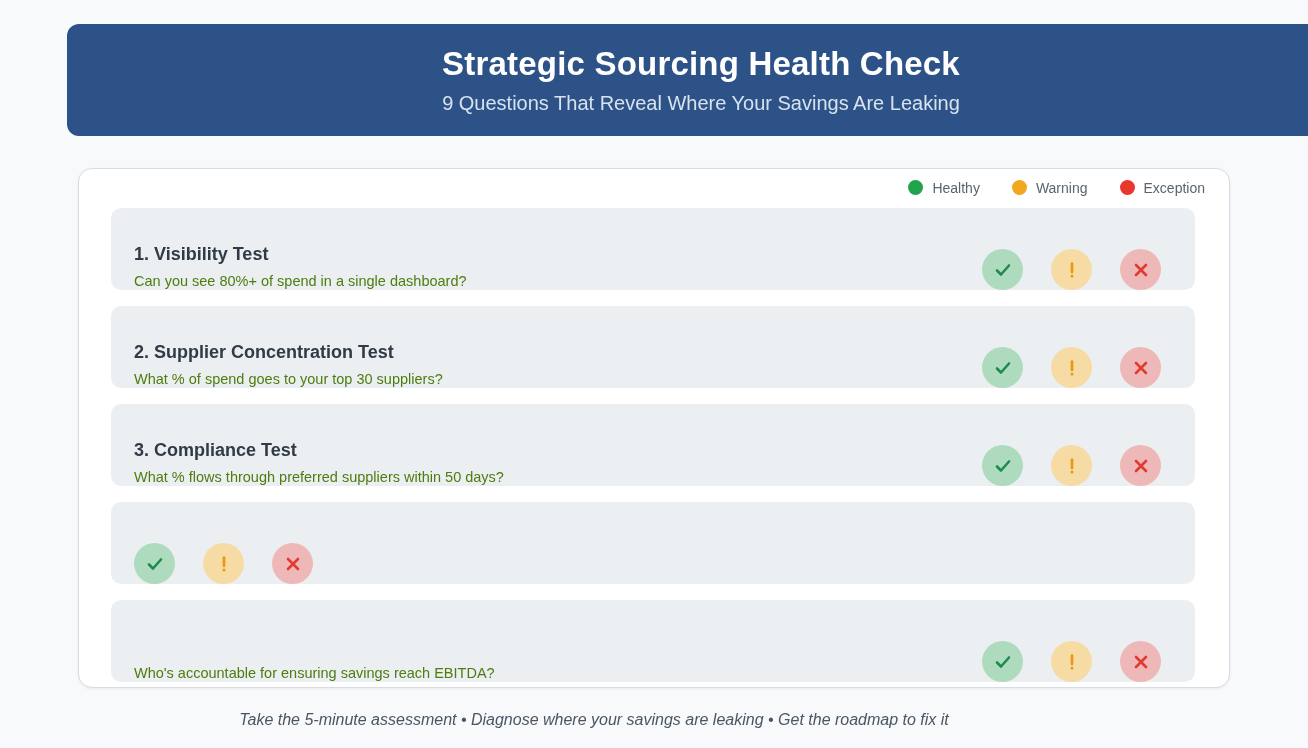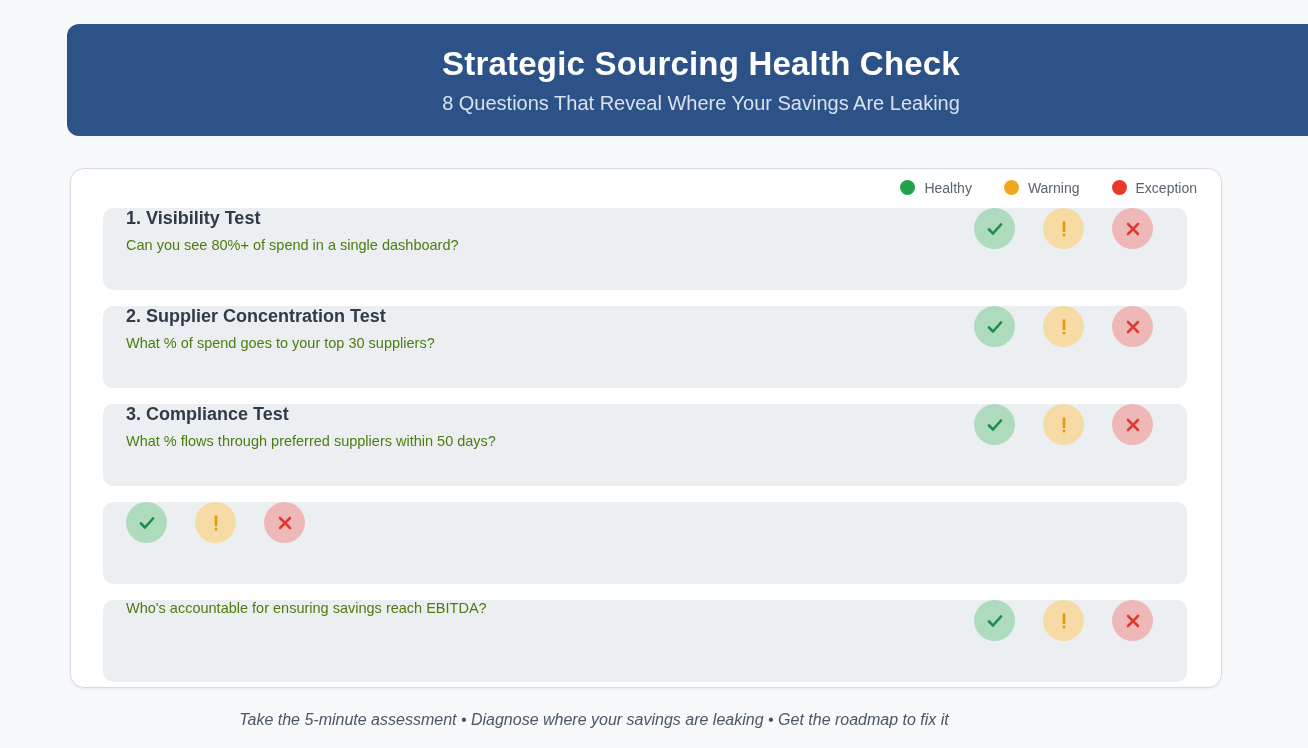--- a/index.html
+++ b/index.html
@@ -50,21 +50,21 @@
     font-size: 20px;
     font-weight: normal;
     line-height: 1.1;
     margin: 0;
     text-align: center;
   }
 
   
   .main-card {
     position: absolute;
-    left: 70px;
+    left: 78px;
     top: 168px;
     width: 1152px;
     height: 520px;
     background: #ffffff;
     border: 1px solid #d7dce2;
     border-radius: 14px;
     box-sizing: border-box;
     box-shadow: 0 1px 3px rgba(20,30,50,0.06);
     padding: 0;
   }
@@ -105,21 +105,21 @@
     width: 1084px;
   }
   .q-row {
     position: relative;
     height: 82px;
     background: #eceff1;
     border-radius: 10px;
     margin-bottom: 16px;
     box-sizing: border-box;
     display: flex;
-    align-items: flex-start;
+    align-items: flex-end;
     padding: 0 18px 0 23px;
   }
   .q-row:last-child { margin-bottom: 0; }
   .q-text {
     flex: 1 1 auto;
     min-width: 0;
   }
   .q-title {
     font-size: 18px;
     font-weight: bold;
@@ -170,21 +170,21 @@
     line-height: 1.2;
   }
 </style>
 </head>
 <body>
 
 <div class="page">
 
   <div class="header-banner">
     <div class="header-title">Strategic Sourcing Health Check</div>
-    <div class="header-subtitle">8 Questions That Reveal Where Your Savings Are Leaking</div>
+    <div class="header-subtitle">9 Questions That Reveal Where Your Savings Are Leaking</div>
   </div>
 
   <div class="main-card">
 
     <div class="legend">
       <div class="legend-item">
         <span class="legend-dot" style="background:#22a24a"></span>
         <span class="legend-label">Healthy</span>
       </div>
       <div class="legend-item">

